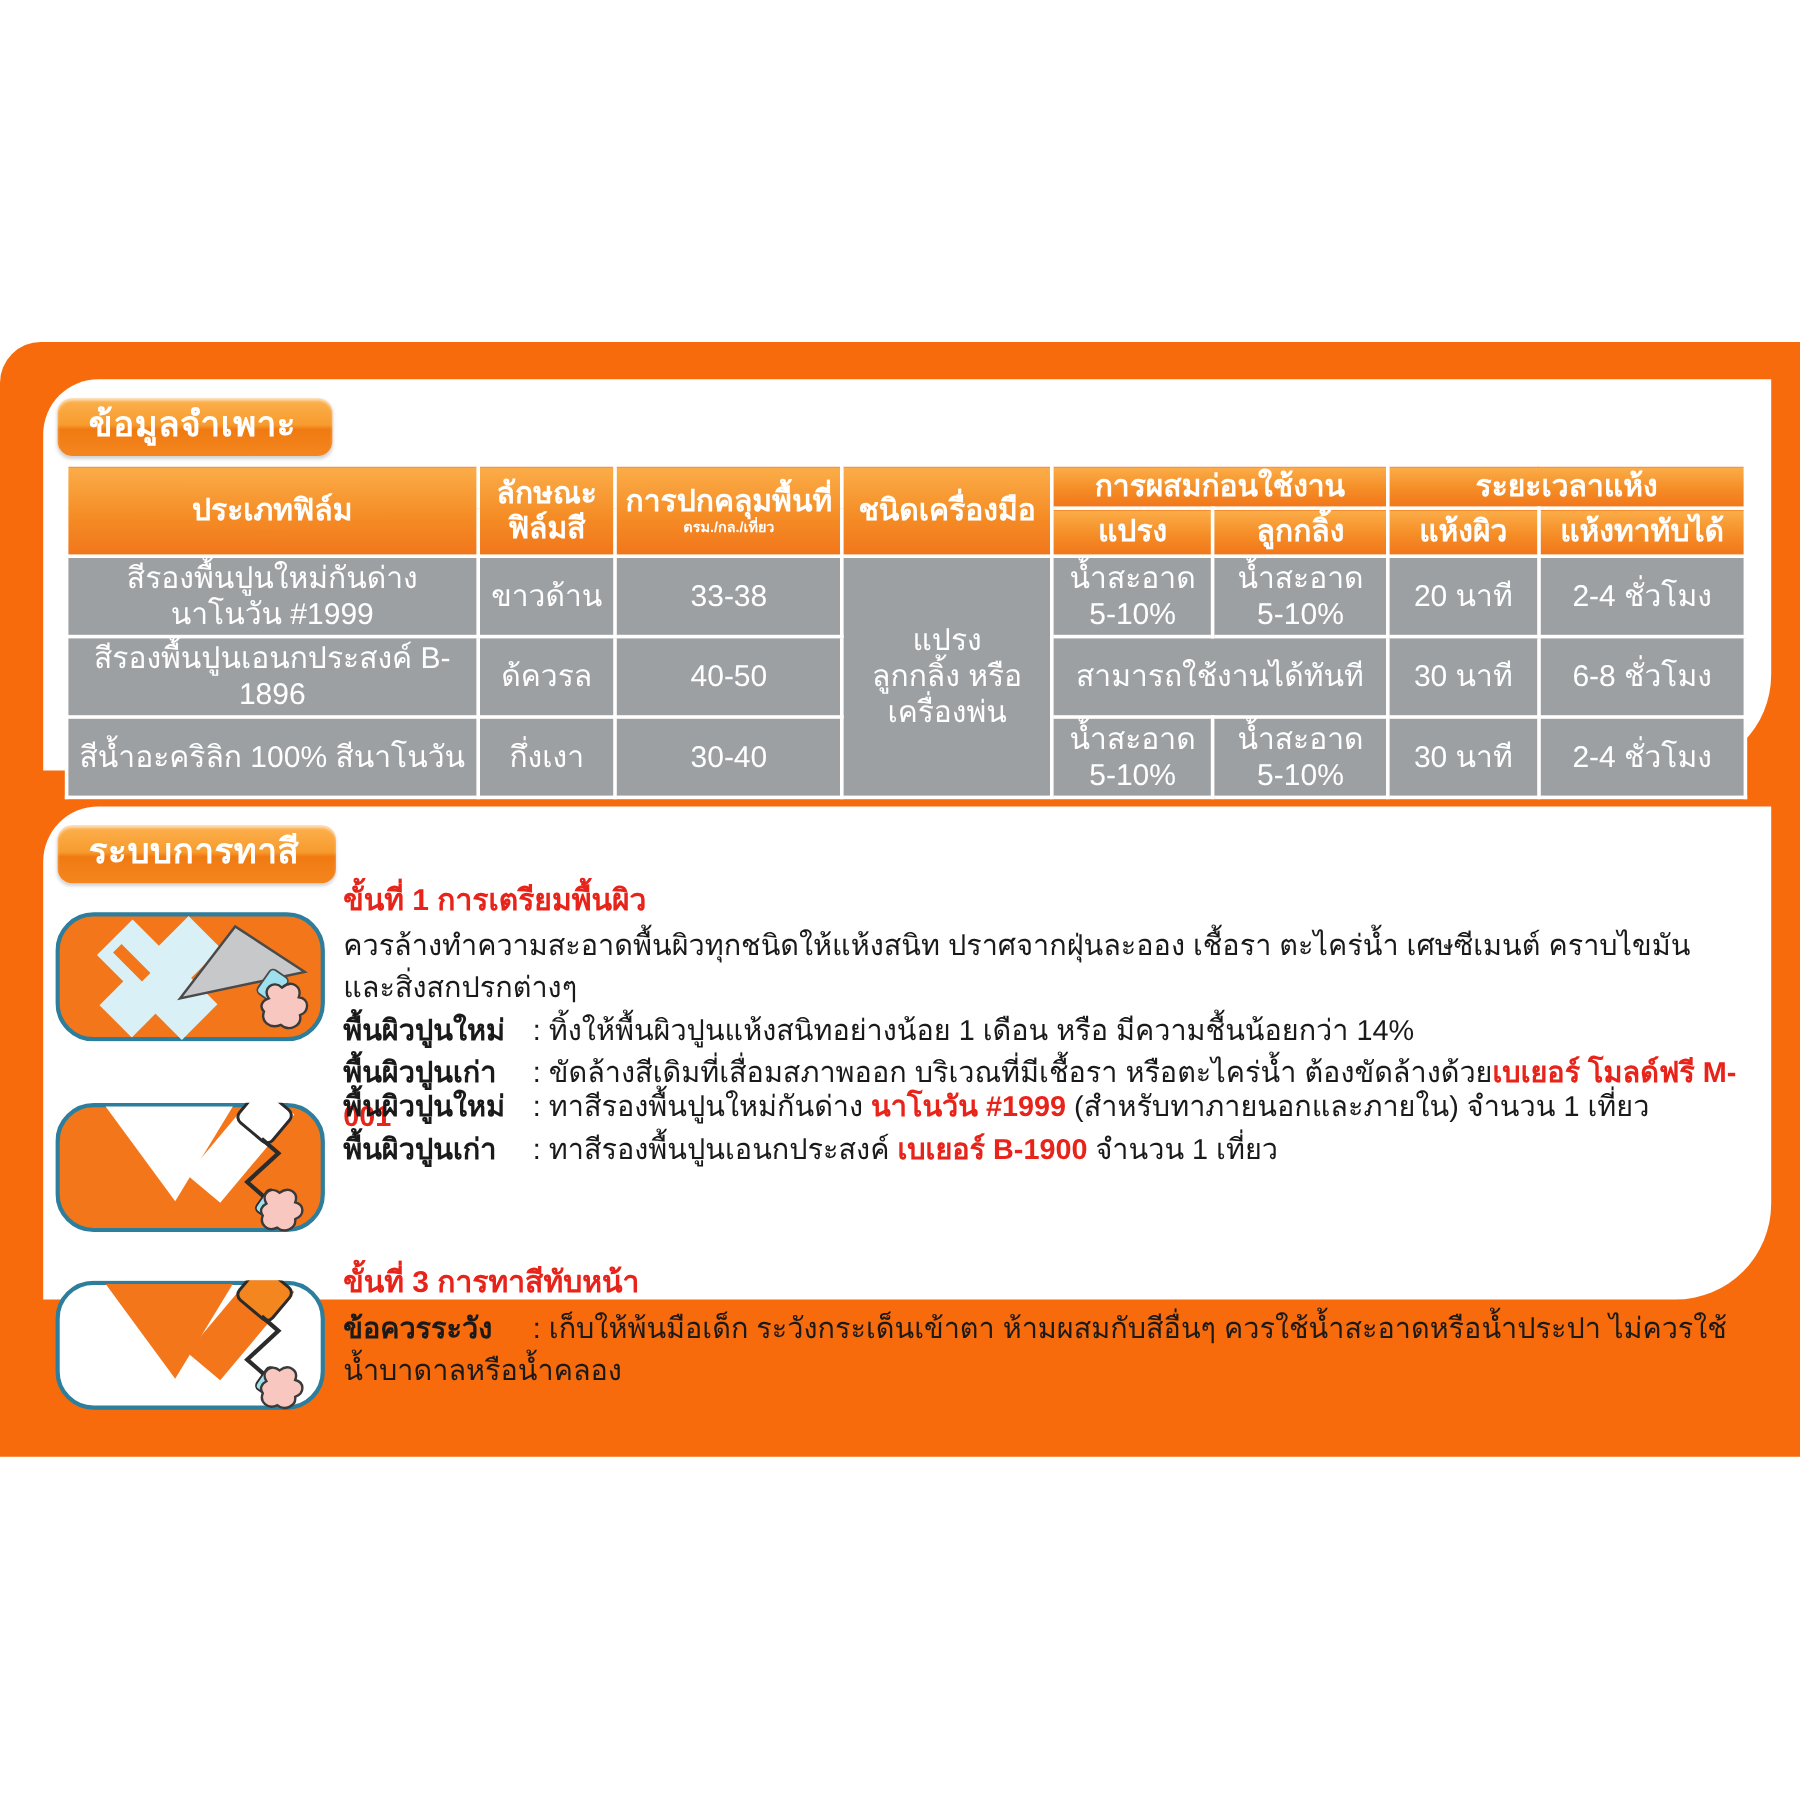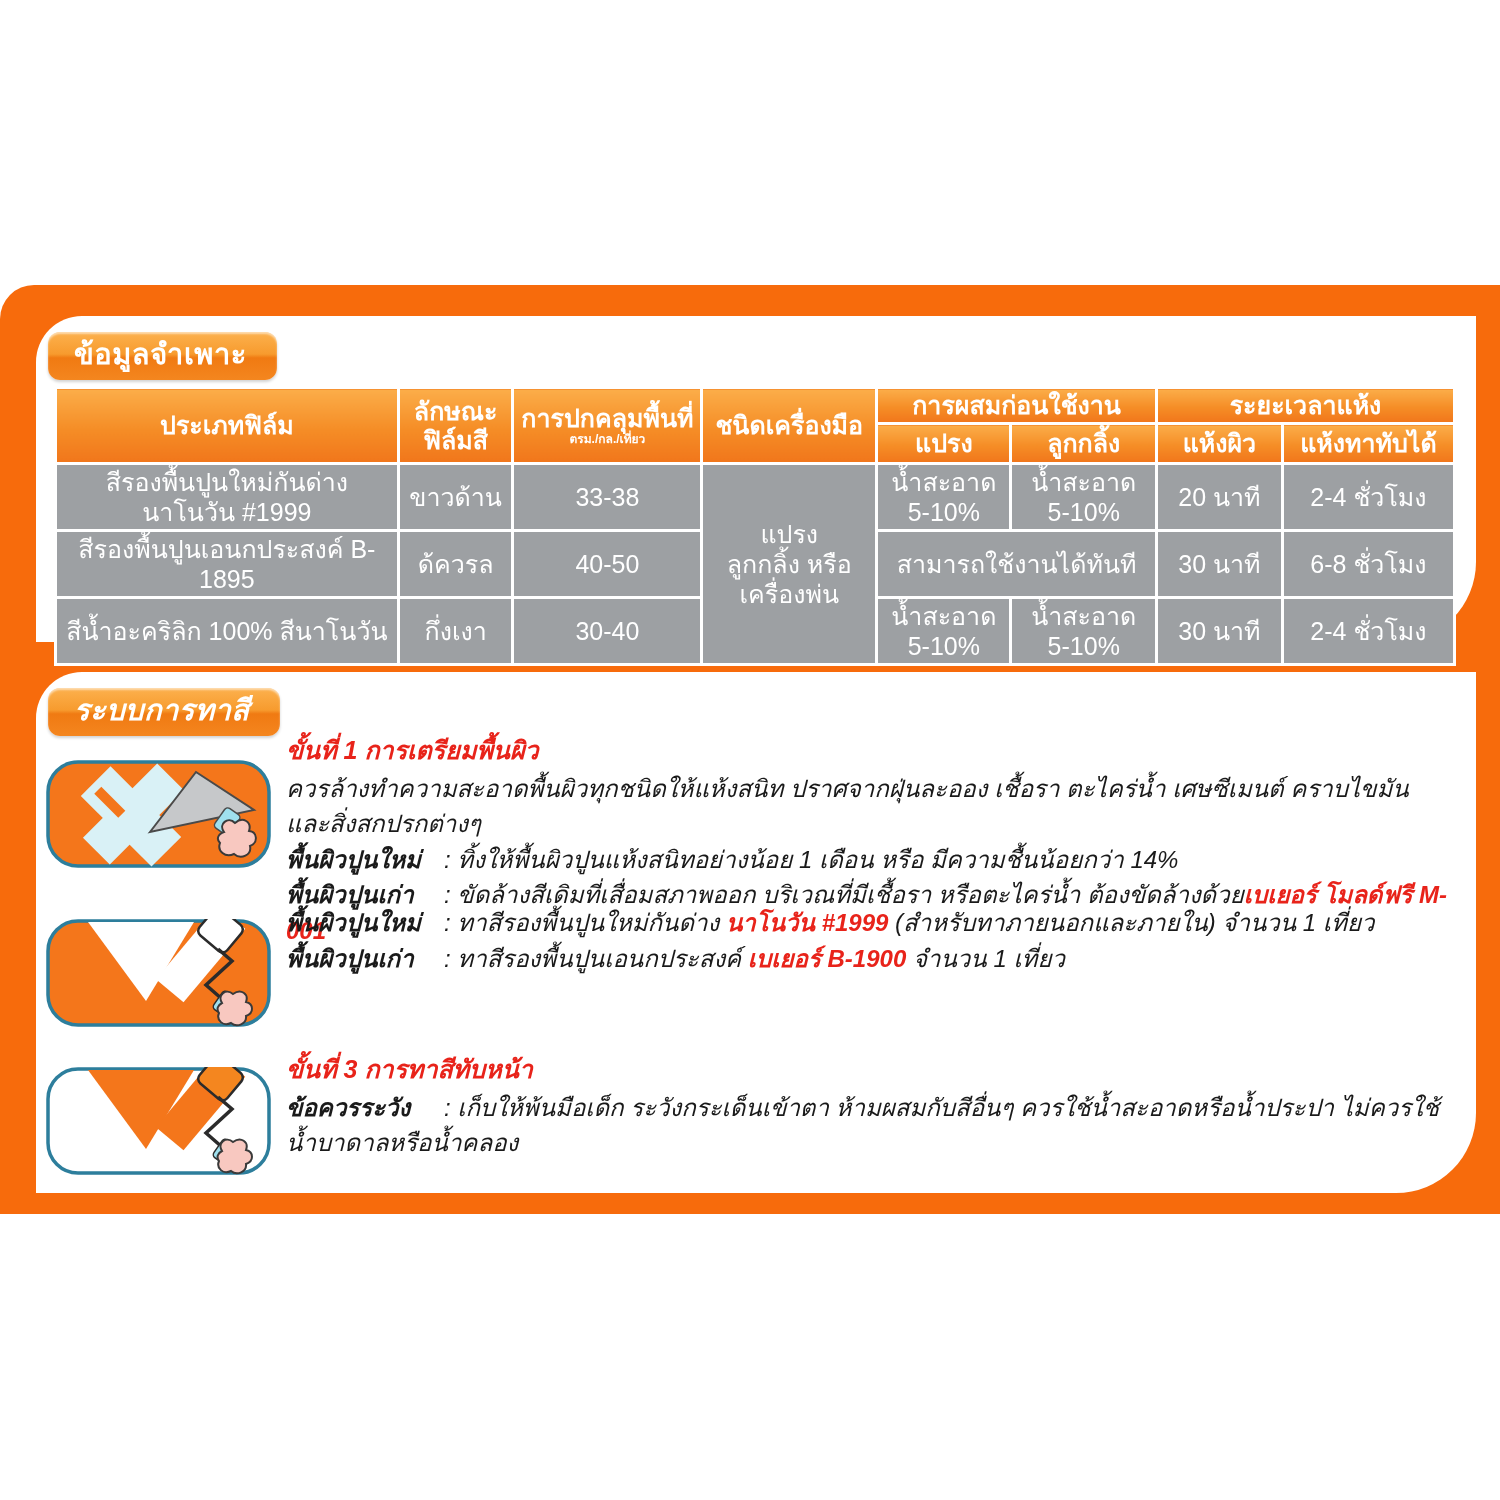--- a/index.html
+++ b/index.html
@@ -10,21 +10,21 @@
   }
   .orange-band{
     position:absolute;left:0;top:285px;width:1500px;height:929px;
     background:#F76B0C;border-top-left-radius:34px;
   }
   .panel{
     position:absolute;left:36px;width:1440px;background:#ffffff;
     border-radius:46px 0 80px 0;
   }
   .panel-spec{top:31px;height:326px;}
-  .panel-system{top:387px;height:521px;font-style:italic;}
+  .panel-system{top:387px;height:411px;}
   .badge{
     position:absolute;left:12px;top:16px;display:inline-block;
     background:linear-gradient(180deg,#FCB14E 0%,#F79B2E 46%,#F07A12 54%,#F4861F 100%);
     color:#ffffff;font-weight:bold;font-size:29px;line-height:1;
     padding:8px 30px 11px 26px;border-radius:12px;
     box-shadow:inset 0 2px 2px rgba(255,255,255,.55), 0 2px 3px rgba(0,0,0,.18);
     letter-spacing:.5px;
   }
   
   table.spec{
@@ -105,21 +105,21 @@
 ลูกกลิ้ง หรือ
 เครื่องพ่น</td>
           <td class="pre">น้ำสะอาด
 5-10%</td>
           <td class="pre">น้ำสะอาด
 5-10%</td>
           <td>20 นาที</td>
           <td>2-4 ชั่วโมง</td>
         </tr>
         <tr class="r2">
-          <td>สีรองพื้นปูนเอนกประสงค์ B-1895</td>
+          <td>สีรองพื้นปูนเอนกประสงค์ B-1896</td>
           <td>ด้ควรล</td>
           <td>40-50</td>
           <td colspan="2">สามารถใช้งานได้ทันที</td>
           <td>30 นาที</td>
           <td>6-8 ชั่วโมง</td>
         </tr>
         <tr class="r3">
           <td>สีน้ำอะคริลิก 100% สีนาโนวัน</td>
           <td>กึ่งเงา</td>
           <td>30-40</td>

